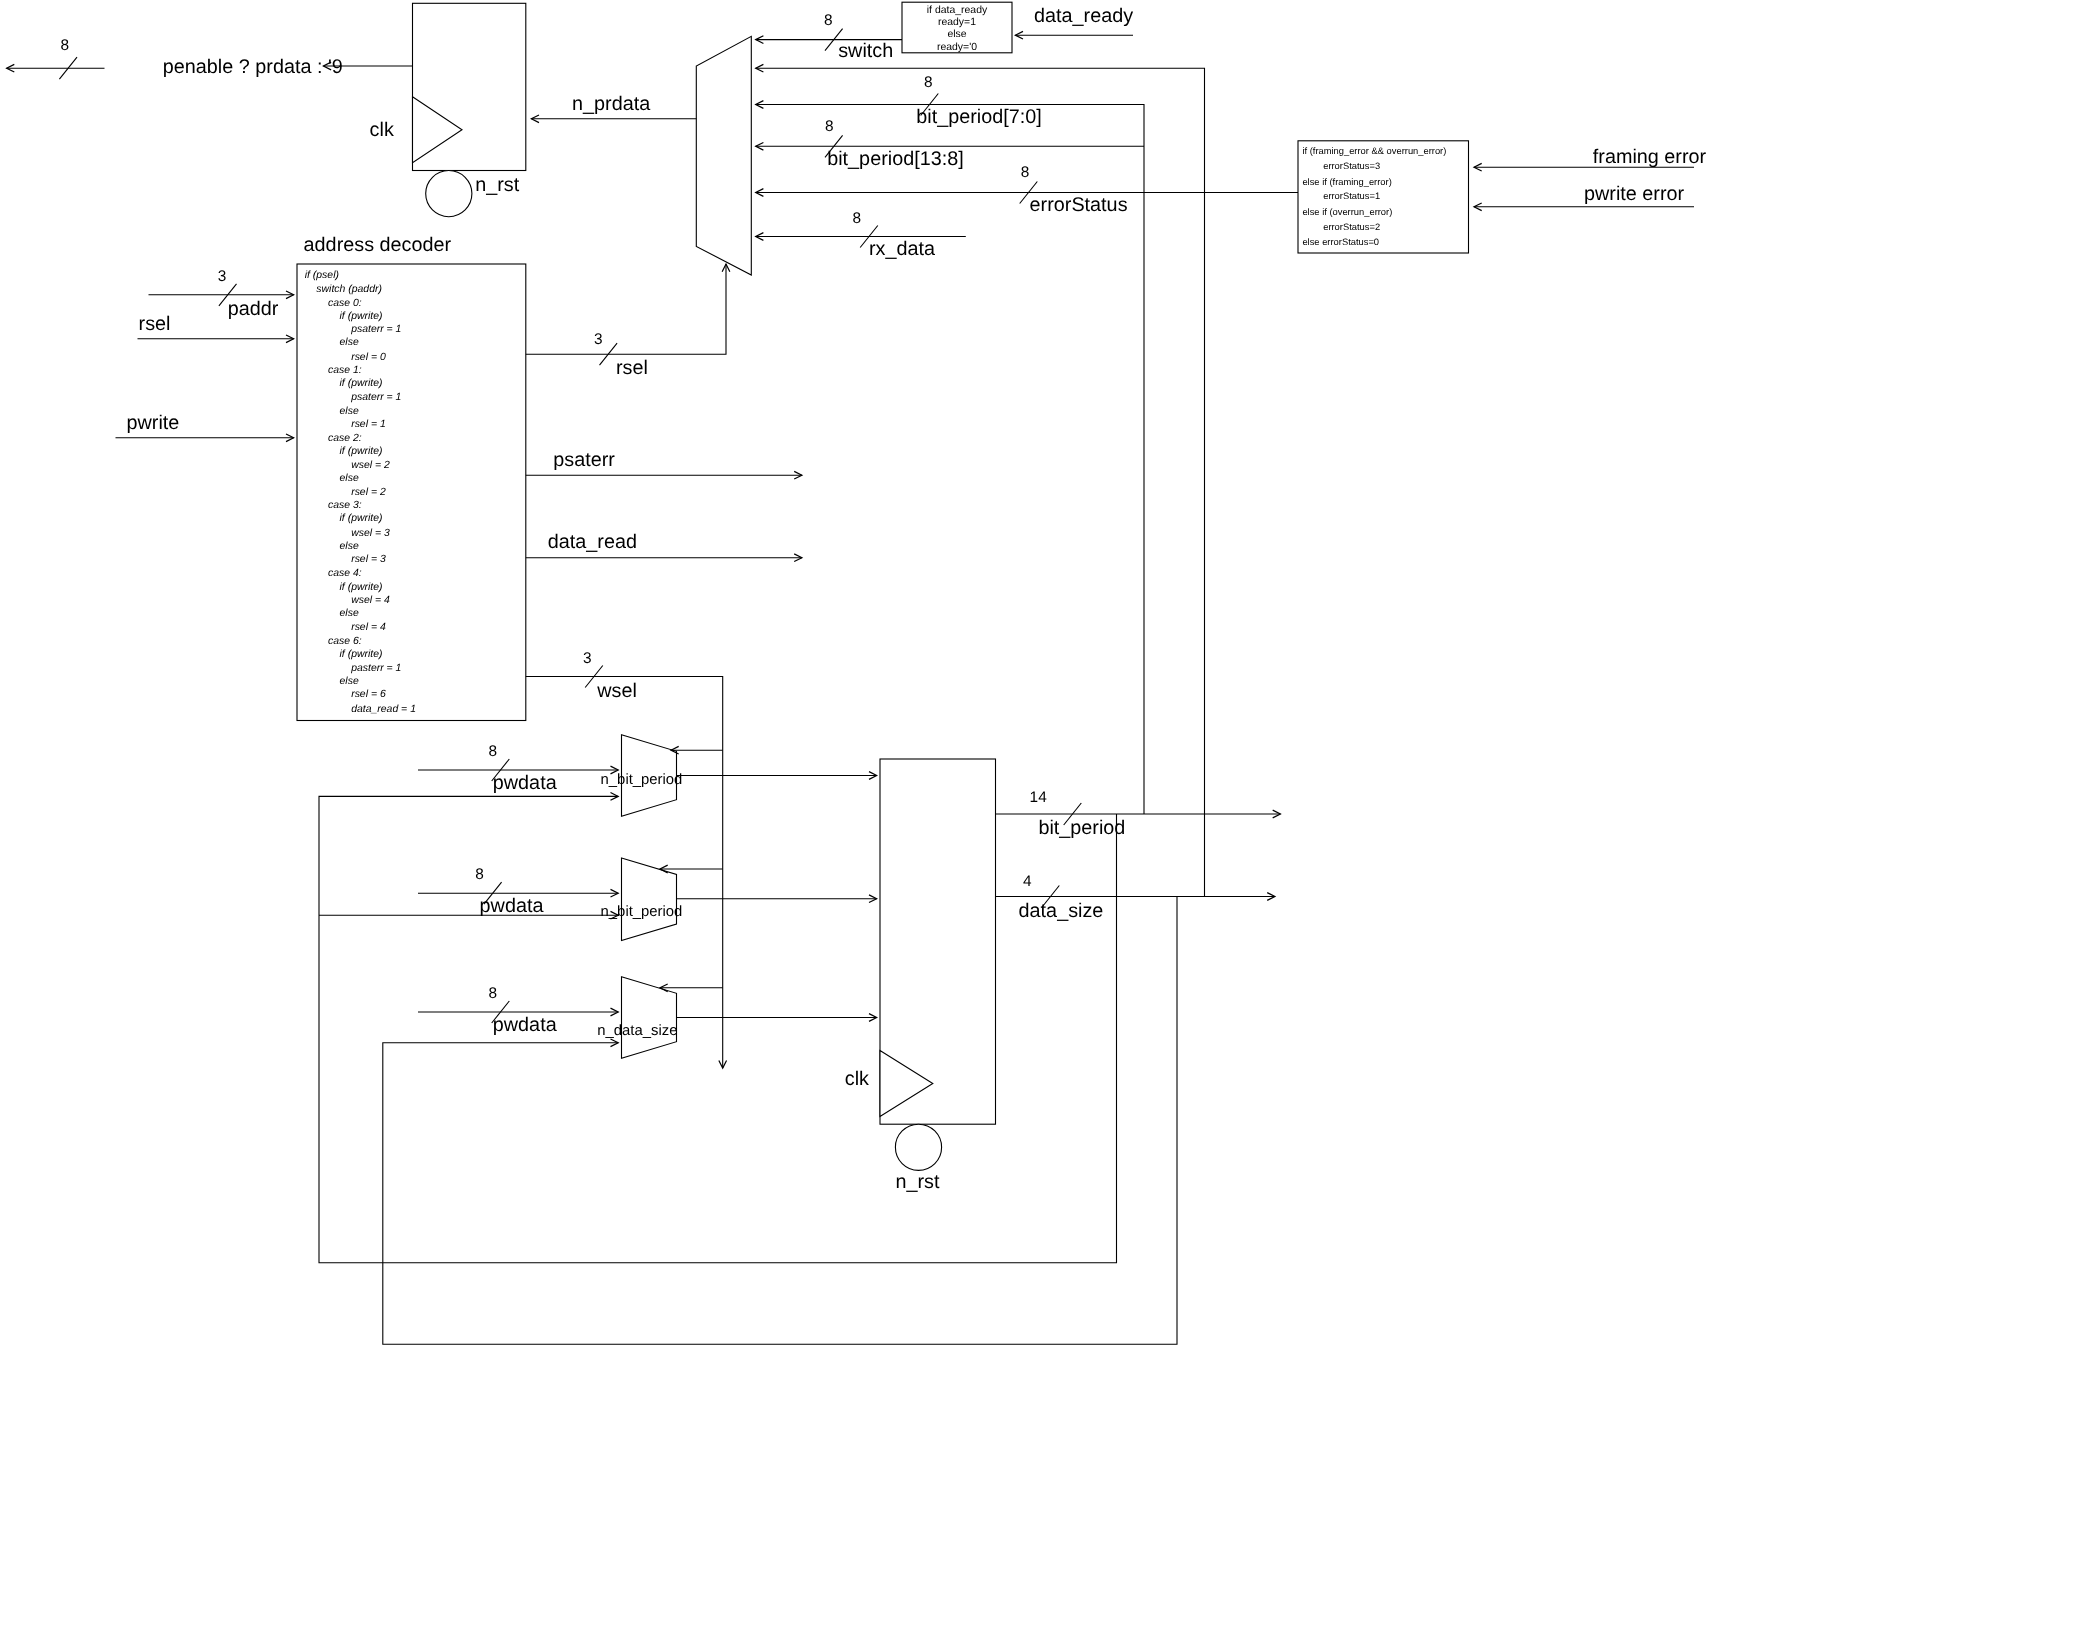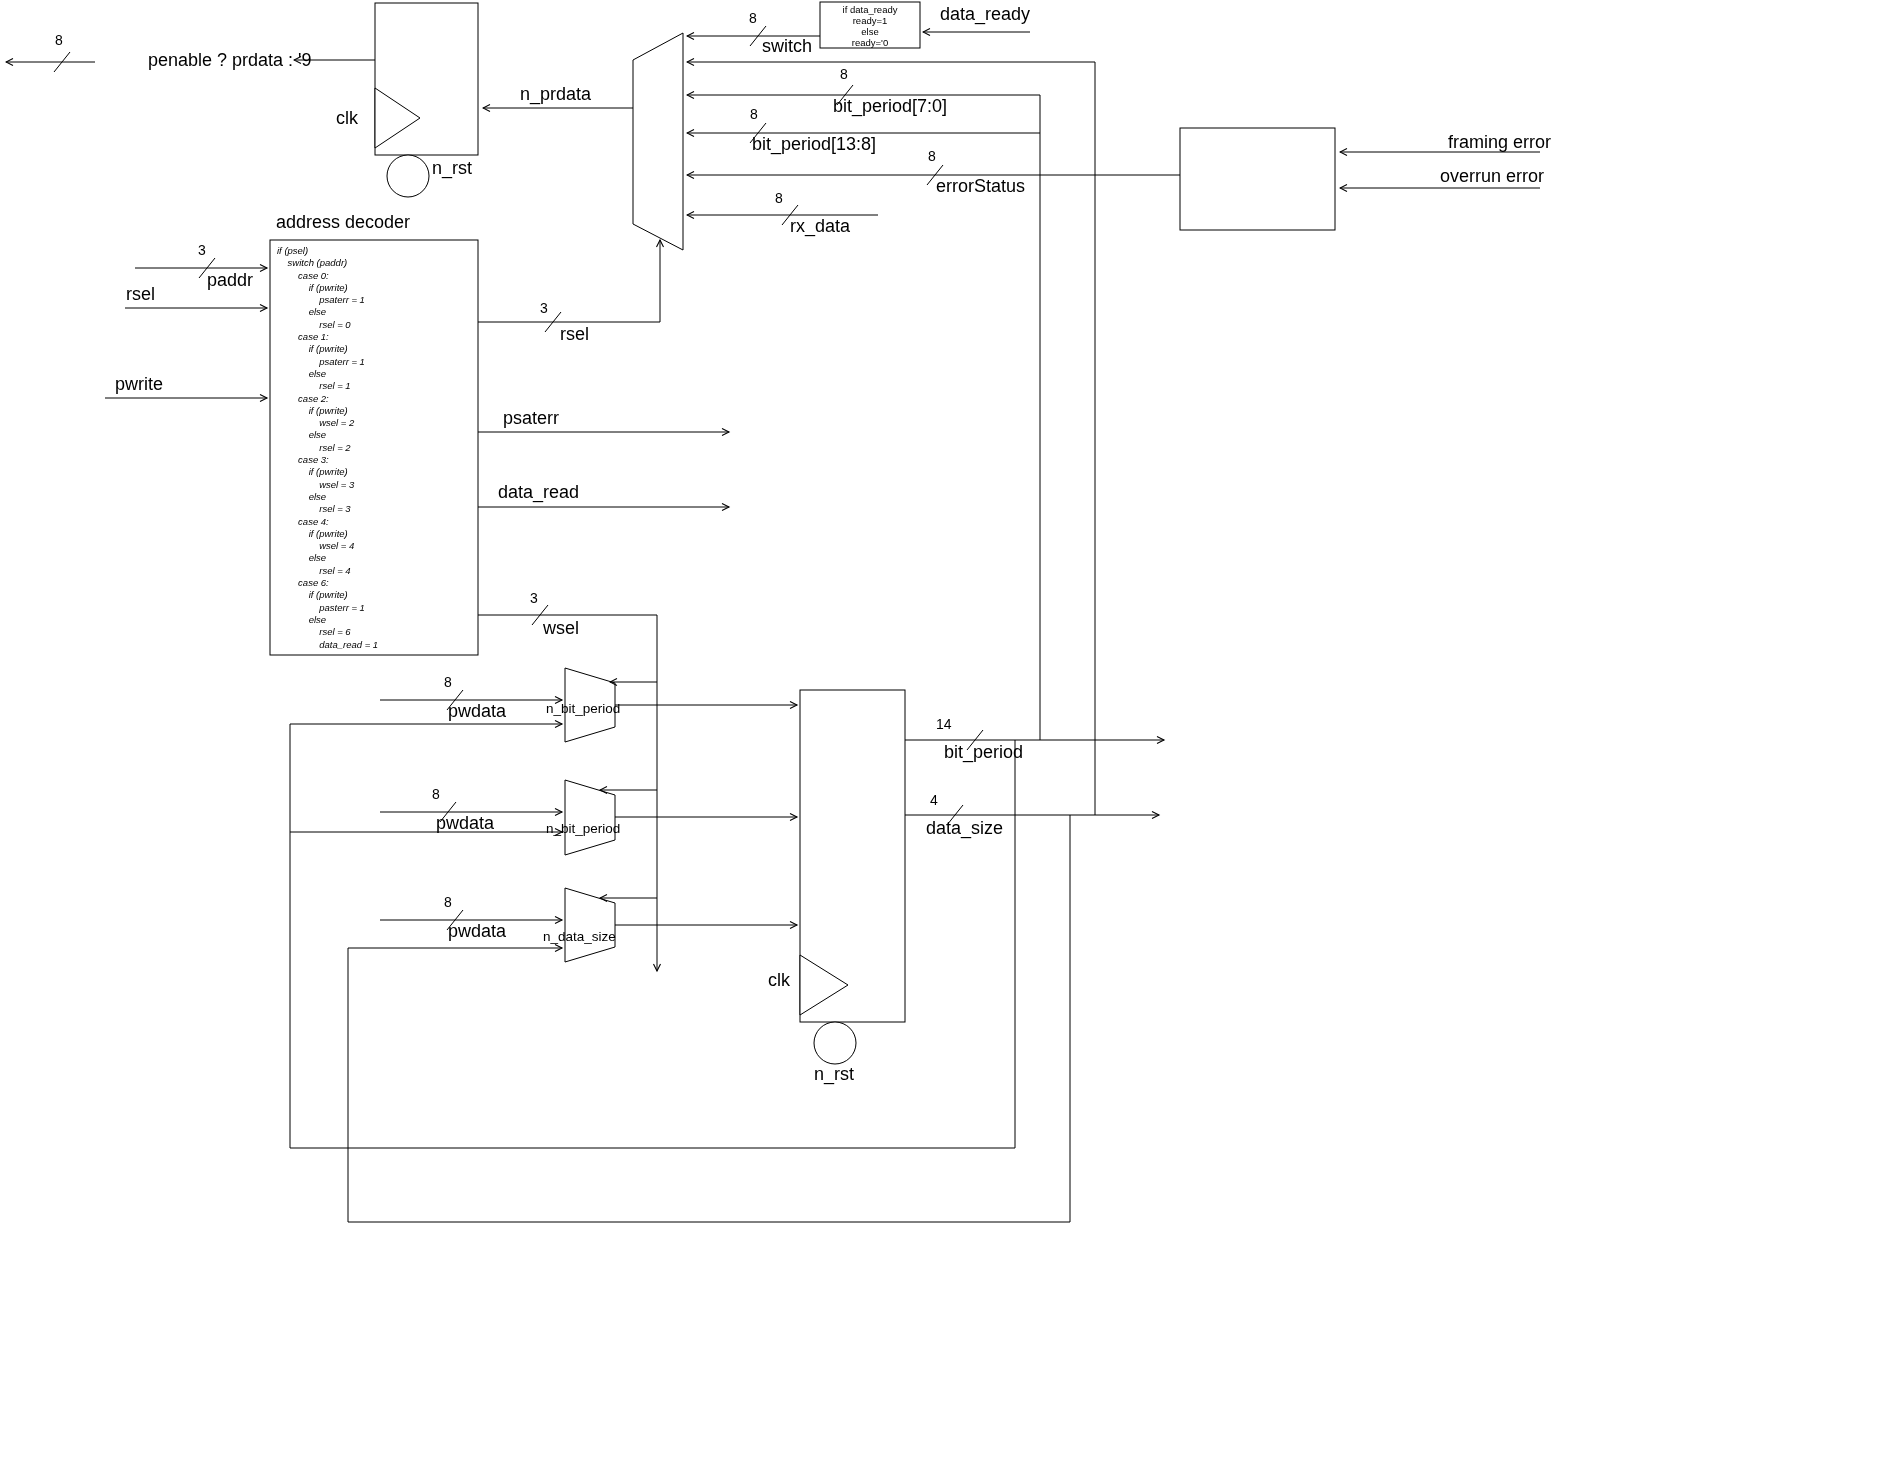--- a/index.html
+++ b/index.html
@@ -121,21 +121,21 @@
 <div class="num" style="left:840px;top:66px">8</div>
 <div class="lbl" style="left:833px;top:98px">bit_period[7:0]</div>
 <div class="num" style="left:750px;top:106px">8</div>
 <div class="lbl" style="left:752px;top:136px">bit_period[13:8]</div>
 <div class="num" style="left:928px;top:148px">8</div>
 <div class="lbl" style="left:936px;top:178px">errorStatus</div>
 <div class="num" style="left:775px;top:190px">8</div>
 <div class="lbl" style="left:790px;top:218px">rx_data</div>
 
 <div class="lbl" style="left:1448px;top:134px">framing error</div>
-<div class="lbl" style="left:1440px;top:168px">overrun error</div>
+<div class="lbl" style="left:1440px;top:168px">pwrite error</div>
 
 <div class="lbl" style="left:276px;top:214px">address decoder</div>
 <div class="num" style="left:198px;top:242px">3</div>
 <div class="lbl" style="left:207px;top:272px">paddr</div>
 <div class="lbl" style="left:126px;top:286px">rsel</div>
 <div class="lbl" style="left:115px;top:376px">pwrite</div>
 
 <div class="num" style="left:540px;top:300px">3</div>
 <div class="lbl" style="left:560px;top:326px">rsel</div>
 <div class="lbl" style="left:503px;top:410px">psaterr</div>
@@ -157,20 +157,27 @@
 <div class="lbl" style="left:814px;top:1066px">n_rst</div>
 <div class="num" style="left:936px;top:716px">14</div>
 <div class="lbl" style="left:944px;top:744px">bit_period</div>
 <div class="num" style="left:930px;top:792px">4</div>
 <div class="lbl" style="left:926px;top:820px">data_size</div>
 
 <pre class="code code-ready">if data_ready
 ready=1
 else
 ready='0</pre>
+<pre class="code code-error">if (framing_error &amp;&amp; overrun_error)
+        errorStatus=3
+else if (framing_error)
+        errorStatus=1
+else if (overrun_error)
+        errorStatus=2
+else errorStatus=0</pre>
 <pre class="code code-decoder">if (psel)
     switch (paddr)
         case 0:
             if (pwrite)
                 psaterr = 1
             else
                 rsel = 0
         case 1:
             if (pwrite)
                 psaterr = 1

